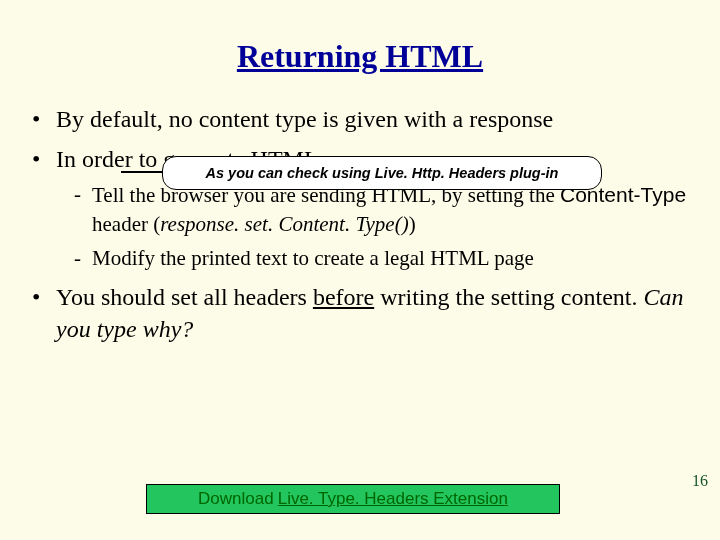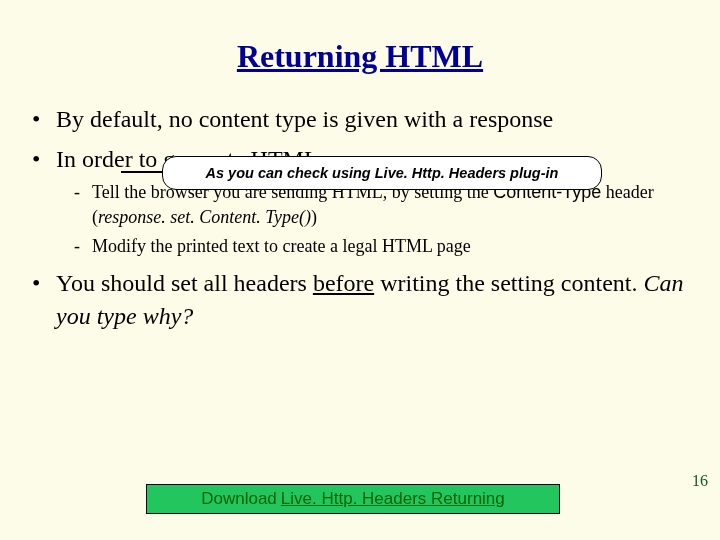--- a/index.html
+++ b/index.html
@@ -44,21 +44,21 @@
     content: "•";
     position: absolute;
     left: 4px;
     top: 0;
     font-size: 24px;
   }
   ul.sub {
     list-style: none;
     margin: 4px 0 6px 0;
     padding: 0 0 0 18px;
-    font-size: 18px;
+    font-size: 21px;
     line-height: 1.4;
   }
   ul.sub > li {
     position: relative;
     padding-left: 18px;
     margin-bottom: 4px;
   }
   ul.sub > li::before {
     content: "-";
     position: absolute;
@@ -153,18 +153,18 @@
     </li>
   </ul>
 
   <div class="connector"></div>
   <div class="callout">
     <span>As you can check using Live. Http. Headers plug-in</span>
   </div>
 
   <div class="dl-box">
     <span>Download</span>
-    <span class="dl-link">Live. Http. Headers Returning</span>
+    <span class="dl-link">Live. Type. Headers Extension</span>
   </div>
 
   <div class="page-num">16</div>
 
 </div>
 
 </body></html>

